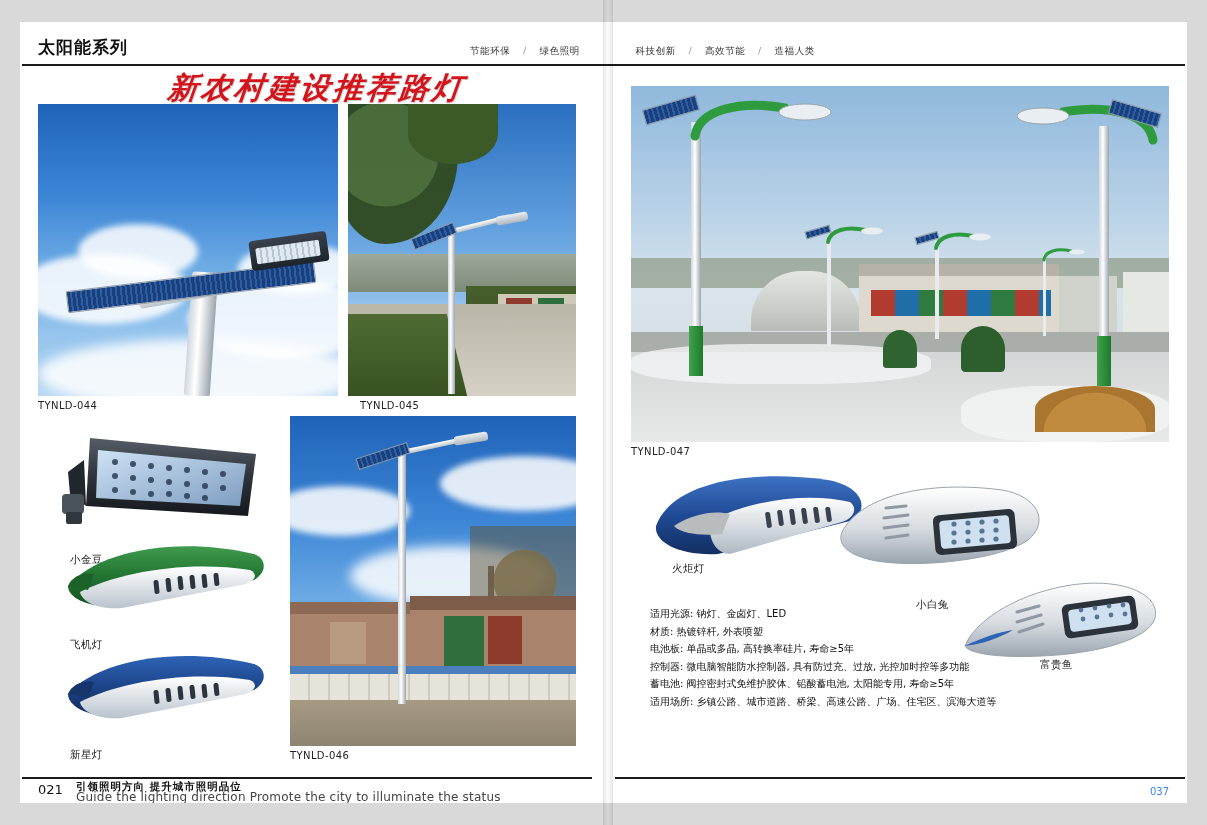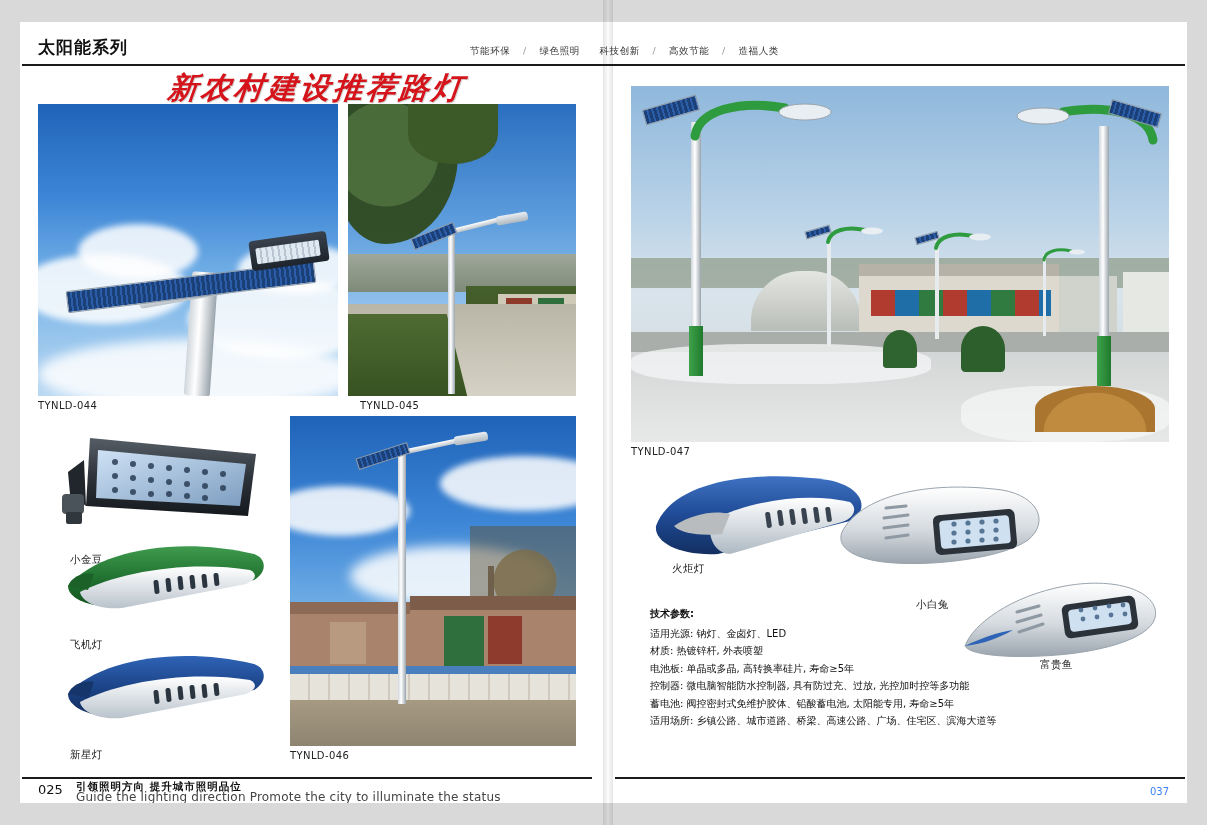--- a/index.html
+++ b/index.html
@@ -36,21 +36,21 @@
     letter-spacing:1px;
     font-family:"DejaVu Sans", sans-serif;
   }
   .hdr-tags {
     position:absolute; left:470px; top:45px;
     font-size:9.5px; color:#333; letter-spacing:.6px;
     font-family:"DejaVu Sans", sans-serif;
     white-space:nowrap;
   }
   .hdr-tags span.sep { color:#9a9a9a; padding:0 9px; }
-  .hdr-tags .grp { padding-right: 16px; }
+  .hdr-tags .grp { padding-right: 52px; }
 
   
   .callig {
     position:absolute; left:168px; top:68px;
     font-size:30px; font-weight:bold; color:#d4141a;
     font-family:"DejaVu Serif", serif;
     font-style: italic;
     letter-spacing:3px;
     text-shadow: 1px 1px 0 rgba(0,0,0,.18);
     transform: skewX(-6deg);
@@ -465,32 +465,31 @@
       <g stroke="#8f99a3" stroke-width="3" stroke-linecap="round">
         <line x1="62" y1="52" x2="84" y2="46"></line>
         <line x1="62" y1="62" x2="86" y2="55"></line>
         <line x1="64" y1="72" x2="88" y2="64"></line>
       </g>
     </svg>
   </div>
   <div class="cap cap-cn" style="left:1040px; top:658px;">富贵鱼</div>
 
   <div class="spec">
-    <span class="spec-title">技术参数:</span>
     <div>适用光源: 钠灯、金卤灯、LED</div>
     <div>材质: 热镀锌杆, 外表喷塑</div>
     <div>电池板: 单晶或多晶, 高转换率硅片, 寿命≥5年</div>
     <div>控制器: 微电脑智能防水控制器, 具有防过充、过放, 光控加时控等多功能</div>
     <div>蓄电池: 阀控密封式免维护胶体、铅酸蓄电池, 太阳能专用, 寿命≥5年</div>
     <div>适用场所: 乡镇公路、城市道路、桥梁、高速公路、广场、住宅区、滨海大道等</div>
   </div>
 
   <div class="foot-rule-l"></div>
   <div class="foot-rule-r"></div>
-  <div class="pg-l">025</div>
+  <div class="pg-l">021</div>
   <div class="pg-r">037</div>
   <div class="foot-cn">引领照明方向    提升城市照明品位</div>
   <div class="foot-en">Guide the lighting direction Promote the city to illuminate the status</div>
 
   <div class="gutter"></div>
   <div class="edge-top"></div>
   <div class="edge-bot"></div>
   <div class="edge-left"></div>
   <div class="edge-right"></div>
 </div>

